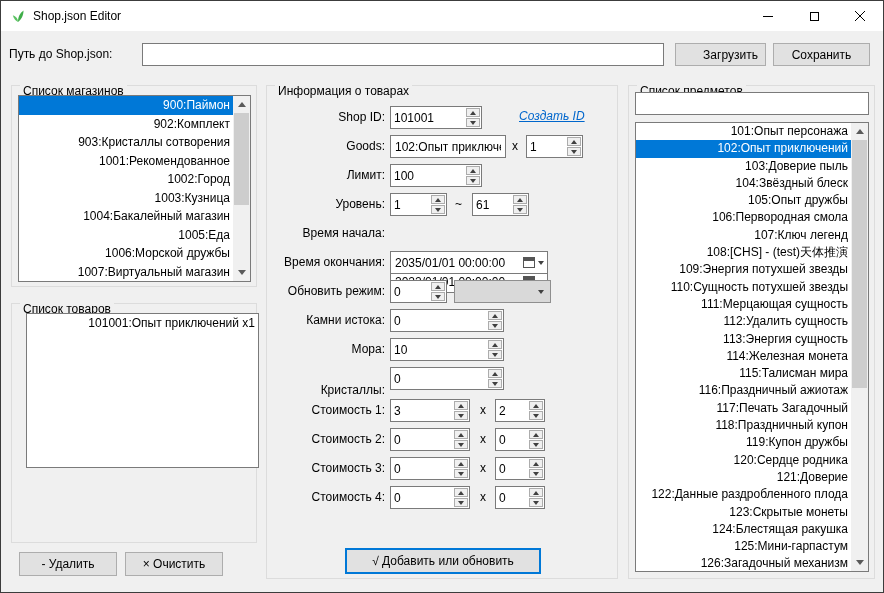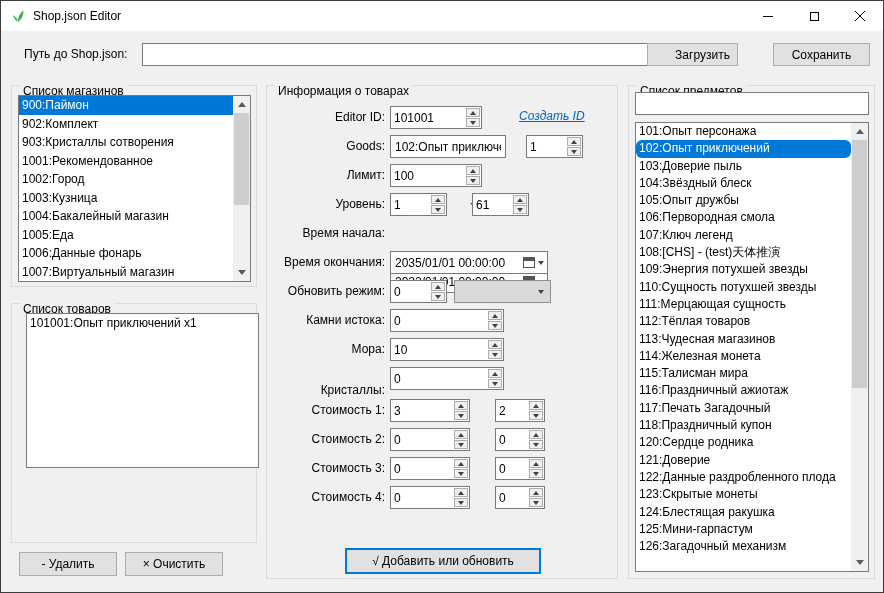--- a/index.html
+++ b/index.html
@@ -10,35 +10,35 @@
   
   .titlebar{position:absolute;left:0;top:0;right:0;height:30px;background:var(--titlebar_bg,#fff);display:flex;align-items:center;}
   .title-icon{margin-left:9px;display:flex;}
   .title-text{margin-left:7px;font-size:12px;}
   .win-btns{position:absolute;right:0;top:0;height:30px;display:flex;}
   .win-btn{width:46px;height:30px;display:flex;align-items:center;justify-content:center;}
   .min-glyph{width:10px;height:1px;background:#000;}
   .max-glyph{width:9px;height:9px;border:1px solid #000;}
 
   
-  .label{position:absolute;height:23px;line-height:23px;white-space:nowrap;margin-left:15px;}
+  .label{position:absolute;height:23px;line-height:23px;white-space:nowrap;}
   .textbox{position:absolute;background:#fff;border:1px solid #7a7a7a;font:inherit;padding:0 4px;outline:none;}
   .btn{position:absolute;background:#e1e1e1;border:1px solid #adadad;font:inherit;color:#000;display:flex;align-items:center;justify-content:center;white-space:nowrap;}
   .btn-default{border:2px solid var(--focus_border,#0078d7);}
   .link{position:absolute;color:var(--link,#0066cc);text-decoration:underline;white-space:nowrap;cursor:pointer;}
 
   .groupbox{position:absolute;border:1px solid #dcdcdc;}
   .gb-title{position:absolute;top:-8px;left:8px;background:var(--window_bg,#f0f0f0);padding:0 3px;white-space:nowrap;margin-top:6px;}
 
   
   .listbox{position:absolute;background:#fff;border:1px solid #7a7a7a;overflow:hidden;}
-  .list-items{position:absolute;left:0;top:0;bottom:0;right:17px;overflow:hidden;}
+  .list-items{position:absolute;left:0;top:0;bottom:0;right:17px;overflow:hidden;text-align:right;}
   .list-items.noscroll{right:0;}
   .list-item{height:18.5px;line-height:18.5px;padding:0 3px;white-space:nowrap;overflow:hidden;}
-  .items-sm .list-item{height:17.3px;line-height:17.3px;border-radius:6px;}
+  .items-sm .list-item{height:17.3px;line-height:17.3px;}
   .list-item.selected{background:var(--selection,#0078d7);color:var(--selection_text,#fff);}
 
   
   .vscroll{position:absolute;top:0;right:0;bottom:0;width:17px;background:#f0f0f0;}
   .scroll-btn{position:absolute;left:0;width:17px;height:17px;display:flex;align-items:center;justify-content:center;background:#f0f0f0;}
   .scroll-btn.up{top:0;} .scroll-btn.down{bottom:0;}
   .scroll-thumb{position:absolute;left:1px;right:1px;background:#cdcdcd;}
 
   
   .num{position:absolute;height:23px;background:#fff;border:1px solid #7a7a7a;display:flex;}
@@ -89,36 +89,36 @@
       <div class="win-btn">
         <svg width="10" height="10" viewBox="0 0 10 10">
             <path d="M0 0 L10 10 M10 0 L0 10" stroke="#000" stroke-width="1"></path>
           </svg>
       </div>
     </div>
   </div>
 
   <div class="label" style="left:8px;top:42px;">Путь до Shop.json:</div>
   <input class="textbox" style="left: 141px; top: 42px; width: 522px; height: 23px;" value="">
-  <button class="btn" style="left:646px;top:42px;width:91px;height:23px;padding-left:20px;">Загрузить</button>
+  <button class="btn" style="left:674px;top:42px;width:91px;height:23px;padding-left:20px;">Загрузить</button>
   <button class="btn" style="left:772px;top:42px;width:97px;height:23px;">Сохранить</button>
 
   <div class="groupbox" style="left:10px;top:84px;width:246px;height:202px;">
     <span class="gb-title">Список магазинов</span>
     <div class="listbox" style="left:6px;top:9px;width:233px;height:187px;">
       <div class="list-items">
           <div class="list-item selected">900:Паймон</div>
           <div class="list-item">902:Комплект</div>
           <div class="list-item">903:Кристаллы сотворения</div>
           <div class="list-item">1001:Рекомендованное</div>
           <div class="list-item">1002:Город</div>
           <div class="list-item">1003:Кузница</div>
           <div class="list-item">1004:Бакалейный магазин</div>
           <div class="list-item">1005:Еда</div>
-          <div class="list-item">1006:Данные фонарь</div>
+          <div class="list-item">1006:Морской дружбы</div>
           <div class="list-item">1007:Виртуальный магазин</div>
         </div>
       <div class="vscroll">
         <div class="scroll-btn up">
             <i class="tri tri-up-l"></i>
           </div>
         <div class="scroll-thumb" style="top:17px;height:92px;"></div>
         <div class="scroll-btn down">
             <i class="tri tri-down-l"></i>
           </div>
@@ -134,21 +134,21 @@
         </div>
     </div>
   </div>
 
   <button class="btn" style="left:18px;top:551px;width:98px;height:24px;">- Удалить</button>
   <button class="btn" style="left:124px;top:551px;width:98px;height:24px;">× Очистить</button>
 
   <div class="groupbox" style="left:265px;top:84px;width:352px;height:494px;">
     <span class="gb-title">Информация о товарах</span>
 
-    <div class="flabel" style="top:20px;">Editor ID:</div>
+    <div class="flabel" style="top:20px;">Shop ID:</div>
     <div class="num" style="left:123px;top:20px;width:92px;">
       <input value="101001" style="">
     <div class="spin">
           <div class="spin-btn">
             <i class="tri tri-up"></i>
           </div>
           <div class="spin-btn">
             <i class="tri tri-down"></i>
           </div>
         </div>
@@ -394,27 +394,28 @@
           <div class="list-item selected">102:Опыт приключений</div>
           <div class="list-item">103:Доверие пыль</div>
           <div class="list-item">104:Звёздный блеск</div>
           <div class="list-item">105:Опыт дружбы</div>
           <div class="list-item">106:Первородная смола</div>
           <div class="list-item">107:Ключ легенд</div>
           <div class="list-item">108:[CHS] - (test)天体推演</div>
           <div class="list-item">109:Энергия потухшей звезды</div>
           <div class="list-item">110:Сущность потухшей звезды</div>
           <div class="list-item">111:Мерцающая сущность</div>
-          <div class="list-item">112:Тёплая товаров</div>
-          <div class="list-item">113:Чудесная магазинов</div>
+          <div class="list-item">112:Удалить сущность</div>
+          <div class="list-item">113:Энергия сущность</div>
           <div class="list-item">114:Железная монета</div>
           <div class="list-item">115:Талисман мира</div>
           <div class="list-item">116:Праздничный ажиотаж</div>
           <div class="list-item">117:Печать Загадочный</div>
           <div class="list-item">118:Праздничный купон</div>
+          <div class="list-item">119:Купон дружбы</div>
           <div class="list-item">120:Сердце родника</div>
           <div class="list-item">121:Доверие</div>
           <div class="list-item">122:Данные раздробленного плода</div>
           <div class="list-item">123:Скрытые монеты</div>
           <div class="list-item">124:Блестящая ракушка</div>
           <div class="list-item">125:Мини-гарпастум</div>
           <div class="list-item">126:Загадочный механизм</div>
         </div>
       <div class="vscroll">
         <div class="scroll-btn up">

